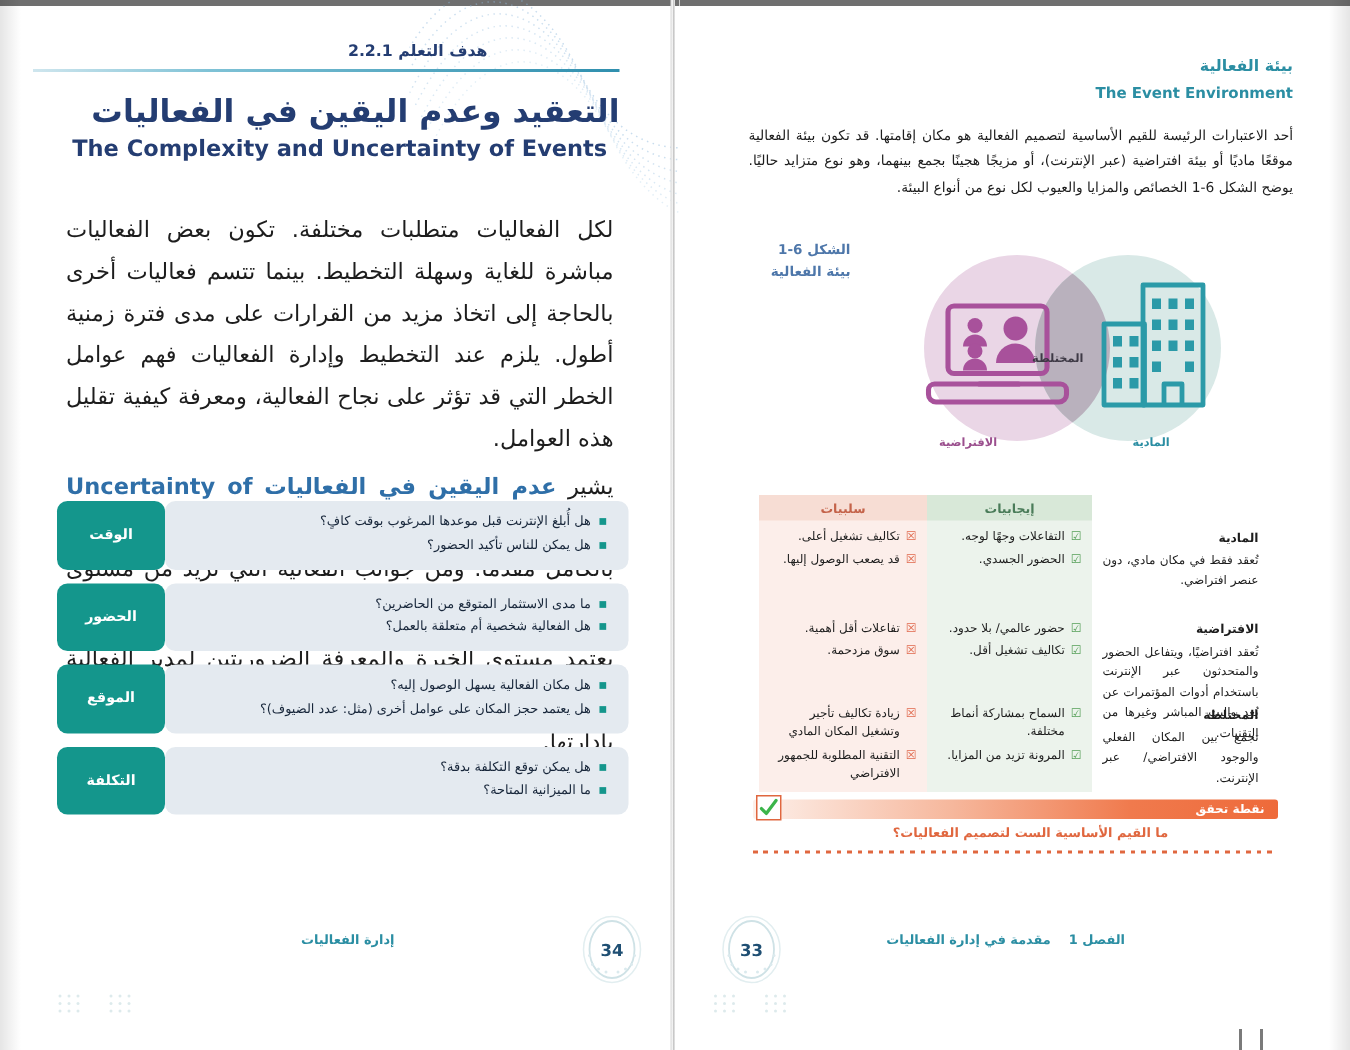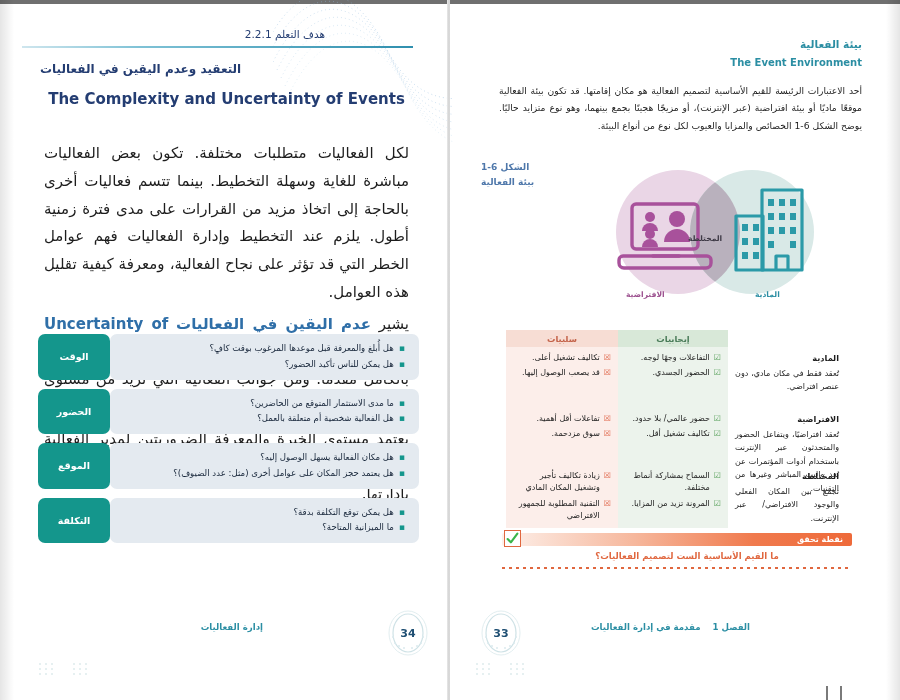--- a/index.html
+++ b/index.html
@@ -35,31 +35,31 @@
   .frame-top { position:absolute; top:0; left:0; width:100%; height:4px; background:#6f6f6f; }
   .frame-nub { position:absolute; bottom:0; width:2px; height:14px; background:#7a7a7a; }
 
   
   .wave {
     position:absolute; top:-8px; right:-20px; width:200px; height:150px;
     opacity:.85; pointer-events:none;
   }
   .lo-label {
     position:absolute; top:28px; right:128px;
-    font-size:10.5px; font-weight:normal; color:#243d72; letter-spacing:.2px;
+    font-size:10.5px; font-weight:bold; color:#243d72; letter-spacing:.2px;
     direction:rtl;
     margin-left:24px;
   }
   .lo-rule {
     position:absolute; top:46px; right:40px; left:22px; height:1.6px;
     background:linear-gradient(to left,#2f8fae,#7fc2d6 70%,#cfe6ee);
   }
   .title-ar {
     position:absolute; top:62px; right:40px; left:40px;
-    text-align:left; font-size:12px; font-weight:bold; color:#243d72;
+    text-align:right; font-size:21px; font-weight:bold; color:#243d72;
   }
   .title-en {
     position:absolute; top:90px; right:40px; left:40px;
     text-align:center; font-size:15px; font-weight:bold; color:#243d72;
     direction:ltr;
   }
   .body-r {
     position:absolute; top:140px; right:44px; left:44px;
     font-size:15px; line-height:1.85; color:#1d1d1d;
     text-align:justify; direction:rtl;
@@ -98,21 +98,21 @@
     position:absolute; top:57px; right:38px;
     font-size:10px; font-weight:bold; color:#2b8ea3; direction:ltr;
   }
   .body-l {
     position:absolute; top:82px; right:38px; left:46px;
     font-size:9.2px; line-height:1.9; color:#1d1d1d;
     text-align:justify; direction:rtl;
   }
   .fig-cap {
     position:absolute; top:160px; left:28px; width:86px;
-    text-align:left; font-size:9px; font-weight:bold;
+    text-align:right; font-size:9px; font-weight:bold;
     color:#4e77aa; line-height:1.7; direction:rtl;
   }
   .venn { position:absolute; top:168px; right:40px; width:290px; height:148px; }
   .venn-label {
     position:absolute; font-size:7.6px; font-weight:bold; direction:rtl;
     white-space:nowrap;
   }
   .venn-l-virtual { color:#9b4f8e; left:56px; top:122px; }
   .venn-l-physical { color:#2b8ea3; left:185px; top:122px; }
   .venn-l-mixed { color:#3e3a46; left:118px; top:66px; }
@@ -440,21 +440,21 @@
         <span>يشير </span><span class="hl">عدم اليقين في الفعاليات</span> <span class="hl-en">Uncertainty of Events</span><span> إلى عناصر الفعاليات التي لا تكون معروفةً بالكامل مقدمًا. ومن جوانب الفعالية التي تزيد من مستوى عدم اليقين:</span>
       </p>
       <p>يعتمد مستوى الخبرة والمعرفة الضروريتين لمدير الفعالية على مستوى عدم اليقين والتعقيد في الفعالية المُكلّف بإدارتها.</p>
     </div>
 
     <div class="qbox-wrap">
       <div class="qbox">
         <div class="qbox-body">
           <div class="qitem">
               <span class="qdot">▪</span>
-              <span class="qtext">هل أُبلغ والمعرفة قبل موعدها المرغوب بوقت كافٍ؟</span>
+              <span class="qtext">هل أُبلغ الإنترنت قبل موعدها المرغوب بوقت كافٍ؟</span>
             </div>
           <div class="qitem">
               <span class="qdot">▪</span>
               <span class="qtext">هل يمكن للناس تأكيد الحضور؟</span>
             </div>
         </div>
         <div class="qbox-tag">الوقت</div>
       </div>
 
       <div class="qbox">

